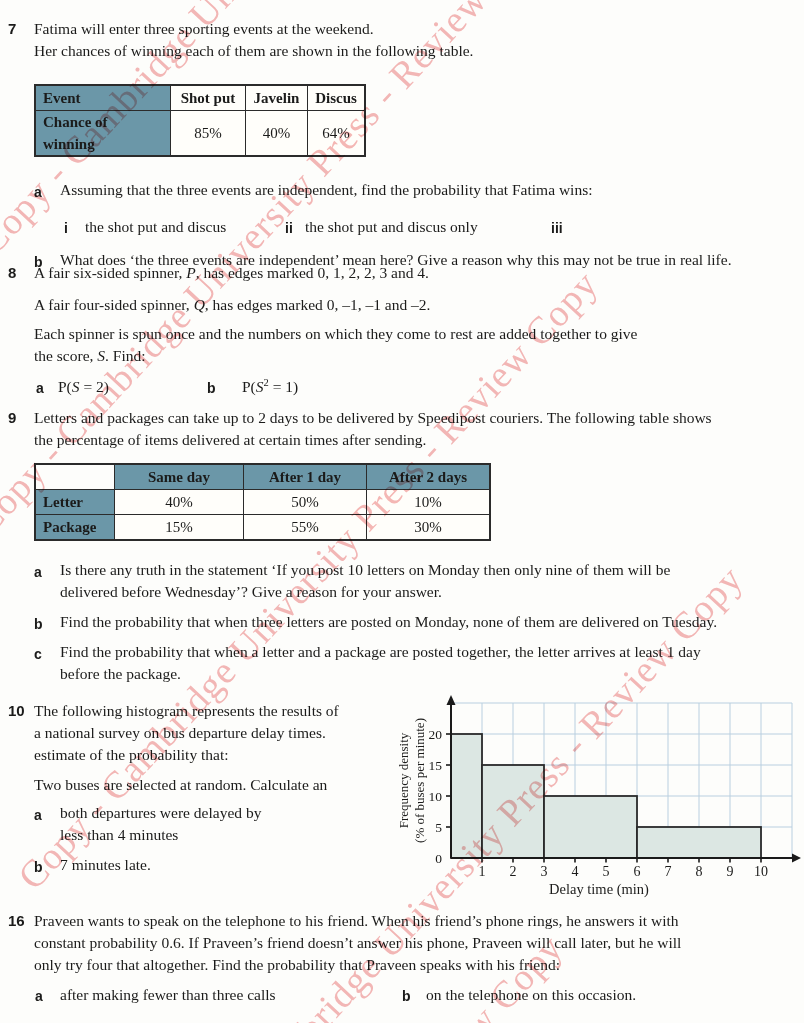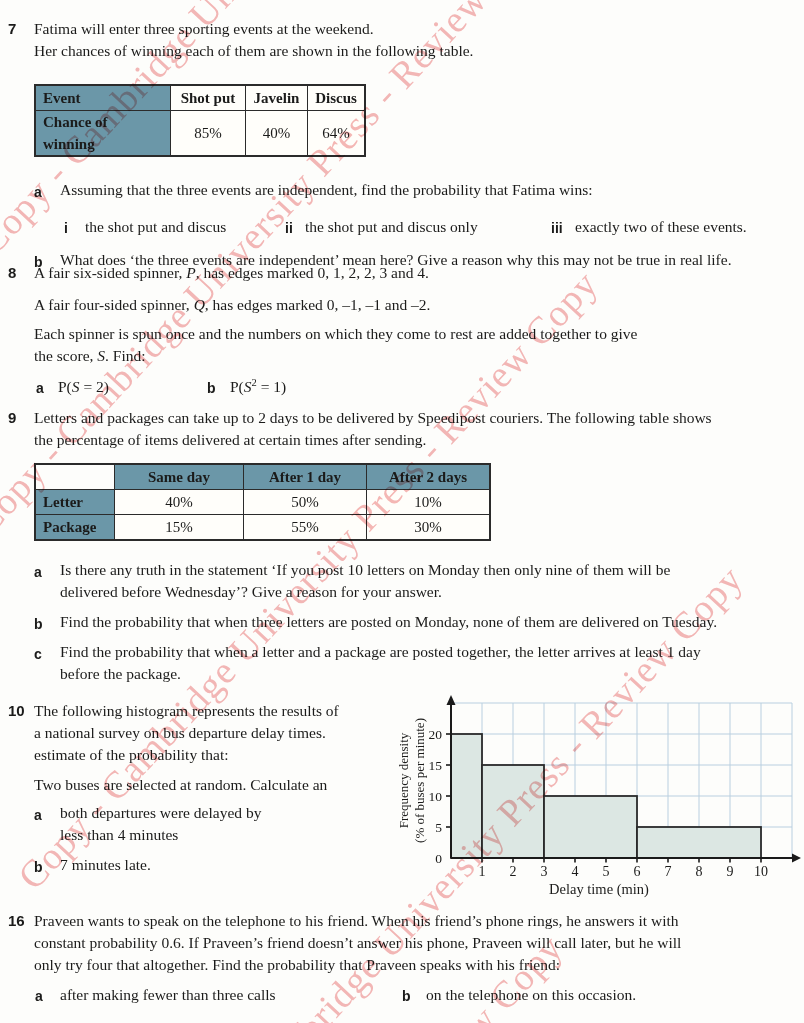--- a/index.html
+++ b/index.html
@@ -82,41 +82,40 @@
       <div class="part mt22">
         <span class="plabel">a</span>
         <div class="ptxt nw">Assuming that the three events are independent, find the probability that Fatima wins:</div>
       </div>
       <div class="row mt13">
         <span class="albl" style="left:30px">i</span>
         <span class="abs" style="left:51px">the shot put and discus</span>
         <span class="albl" style="left:251px">ii</span>
         <span class="abs" style="left:271px">the shot put and discus only</span>
         <span class="albl" style="left:517px">iii</span>
-        <span class="abs" style="left:541px">exactly two of these events.</span>
       </div>
       <div class="part mt11">
         <span class="plabel">b</span>
         <div class="ptxt nw">What does ‘the three events are independent’ mean here? Give a reason why this may not be true in real life.</div>
       </div>
     </div>
   </section>
 
   <section class="q" id="q8">
     <div class="qnum">8</div>
     <div class="qbody">
       <p class="para nw"><span>A fair six-sided spinner, </span><i>P</i><span>, has edges marked 0, 1, 2, 2, 3 and 4.</span></p>
       <p class="para nw mt10"><span>A fair four-sided spinner, </span><i>Q</i><span>, has edges marked 0, –1, –1 and –2.</span></p>
       <p class="para nw mt7">Each spinner is spun once and the numbers on which they come to rest are added together to give</p>
       <p class="para nw"><span>the score, </span><i>S</i><span>. Find:</span></p>
       <div class="row mt9">
         <span class="albl" style="left:2px">a</span>
         <span class="abs" style="left:24px"><span>P(</span><i>S</i><span> = 2)</span></span>
         <span class="albl" style="left:173px">b</span>
-        <span class="abs" style="left:196px"><span>P(</span><i>S</i><sup>2</sup><span> = 1)</span></span>
+        <span class="abs" style="left:208px"><span>P(</span><i>S</i><sup>2</sup><span> = 1)</span></span>
       </div>
     </div>
   </section>
 
   <section class="q" id="q9">
     <div class="qnum">9</div>
     <div class="qbody">
       <p class="para nw">Letters and packages can take up to 2 days to be delivered by Speedipost couriers. The following table shows</p>
       <p class="para nw">the percentage of items delivered at certain times after sending.</p>
       <table class="ttable t9">

